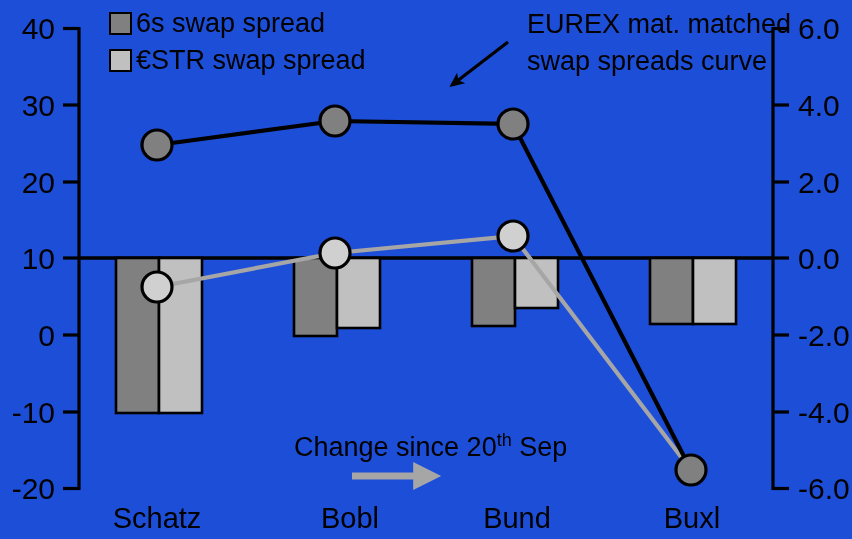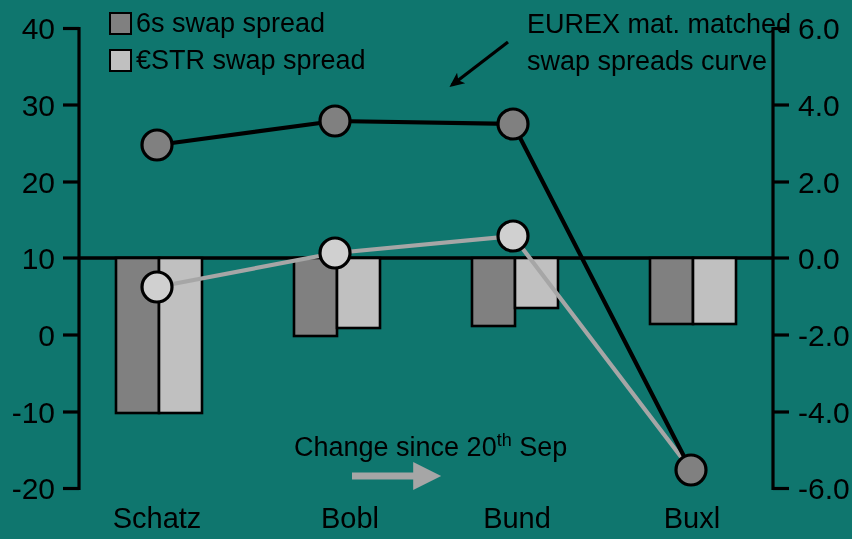--- a/index.html
+++ b/index.html
@@ -7,21 +7,21 @@
     padding: 0;
     background: #ffffff;
   }
   body {
     font-family: "Liberation Sans", sans-serif;
   }
   #chart-root {
     position: relative;
     width: 852px;
     height: 539px;
-    background: #0f766e;
+    background: #1d4ed8;
     overflow: hidden;
   }
   .svg-layer {
     position: absolute;
     left: 0;
     top: 0;
     width: 852px;
     height: 539px;
   }
   text {

